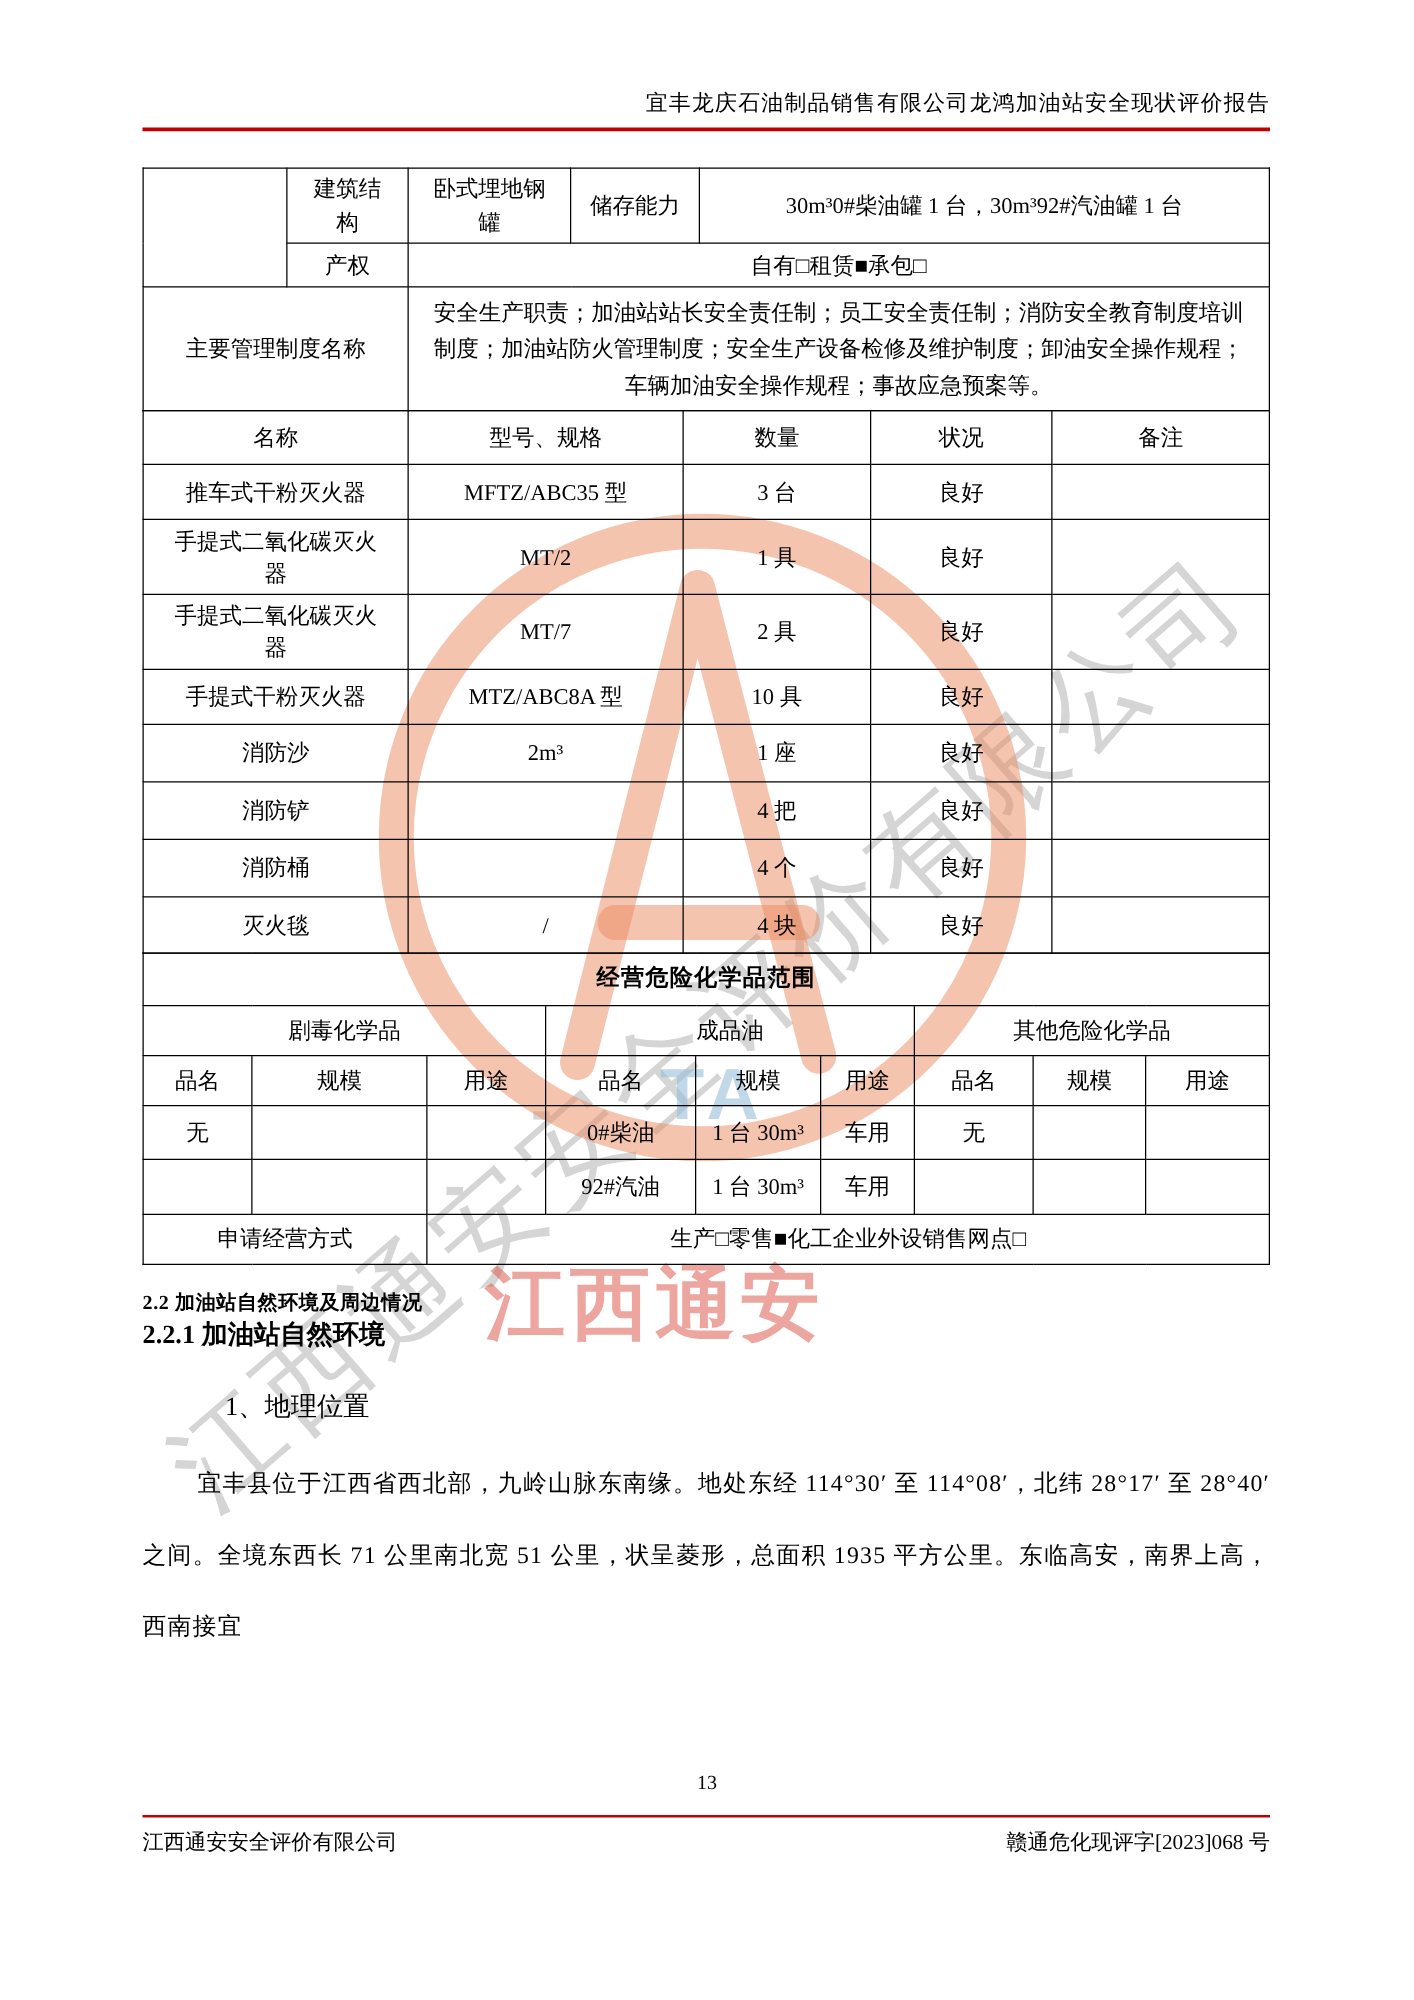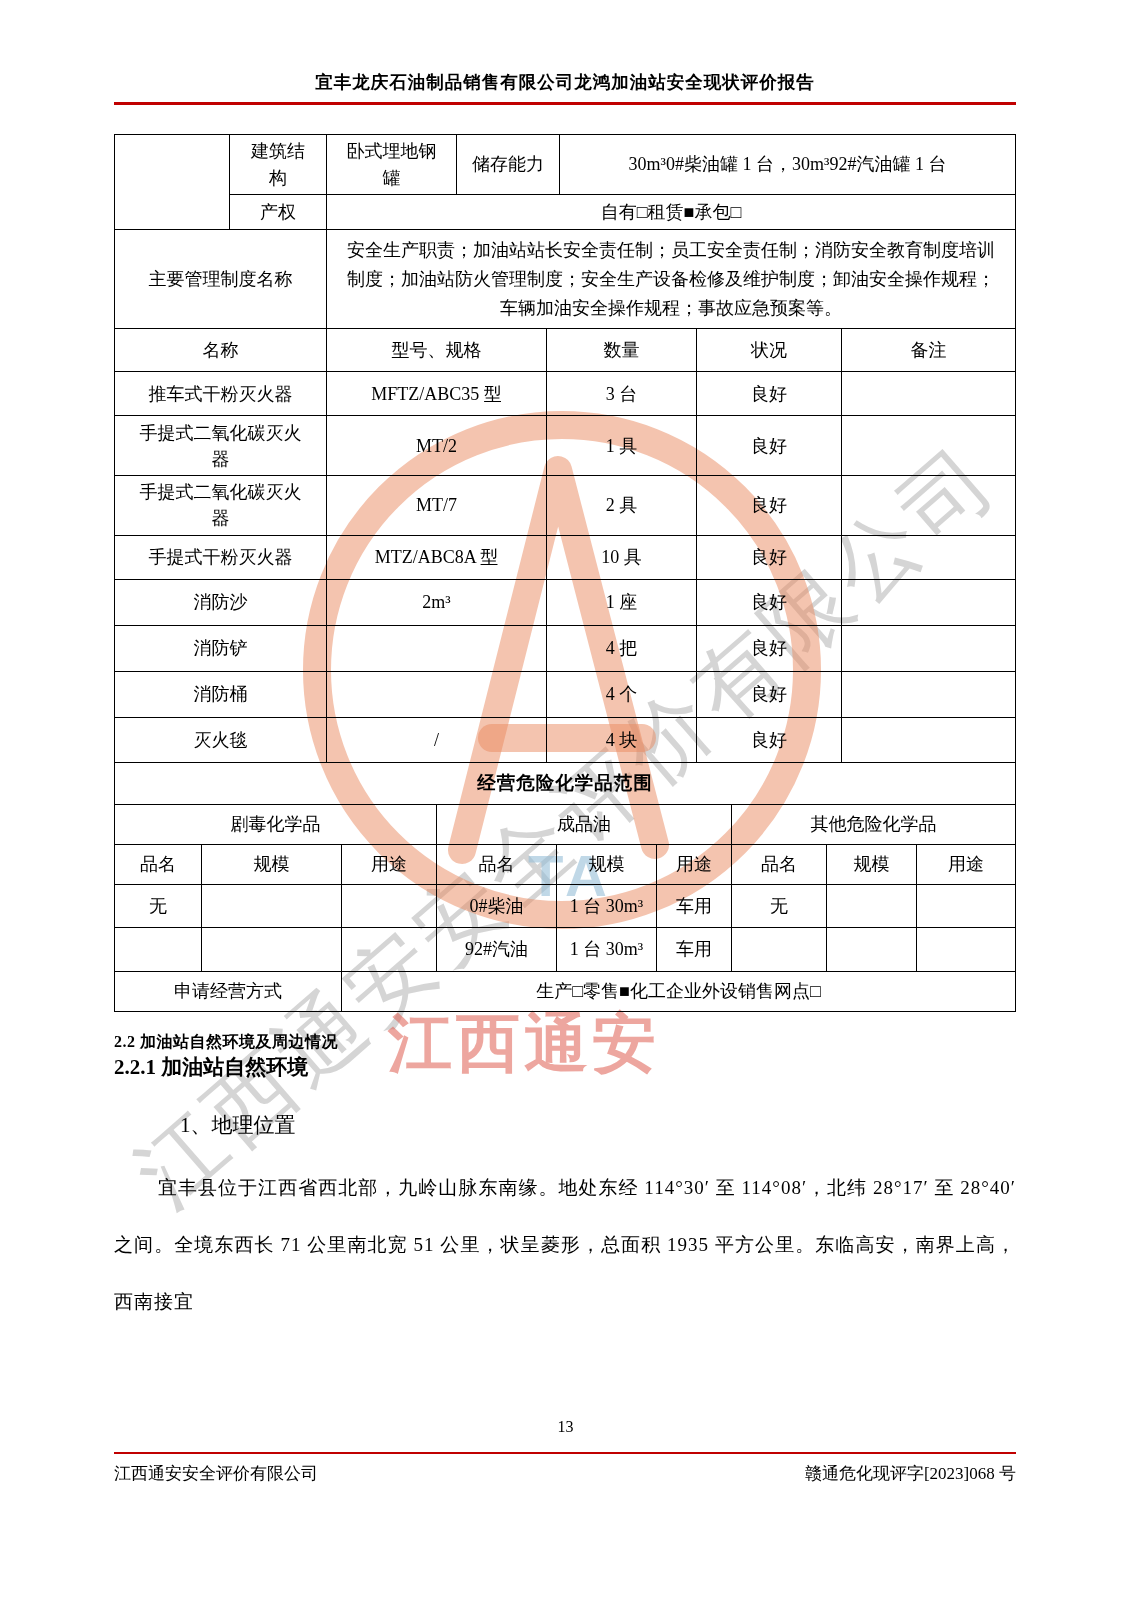--- a/index.html
+++ b/index.html
@@ -24,21 +24,21 @@
     font-size:58px; font-weight:bold; letter-spacing:6px;
     color:rgba(150,190,215,0.6);
   }
   .wm-red {
     position:absolute; left:388px; top:1000px;
     font-size:64px; font-weight:bold; letter-spacing:4px; white-space:nowrap;
     color:rgba(222,92,80,0.55);
   }
   
   .content { position:absolute; left:114px; top:70px; width:902px; z-index:1; }
-  .doc-title { text-align:center; font-size:17.5px; font-weight:bold; letter-spacing:1px; }
+  .doc-title { text-align:right; font-size:17.5px; font-weight:normal; letter-spacing:1px; }
   .doc-rule { height:3px; background:#c00000; margin-top:8px; }
 
   .doc-table {
     width:100%; border-collapse:collapse; table-layout:fixed;
     font-size:18px; margin-top:-1px;
   }
   .doc-table.first-table { margin-top:29px; }
   .doc-table td {
     border:1px solid #000; text-align:center; vertical-align:middle;
     padding:3px 10px; line-height:1.45; overflow:hidden;

